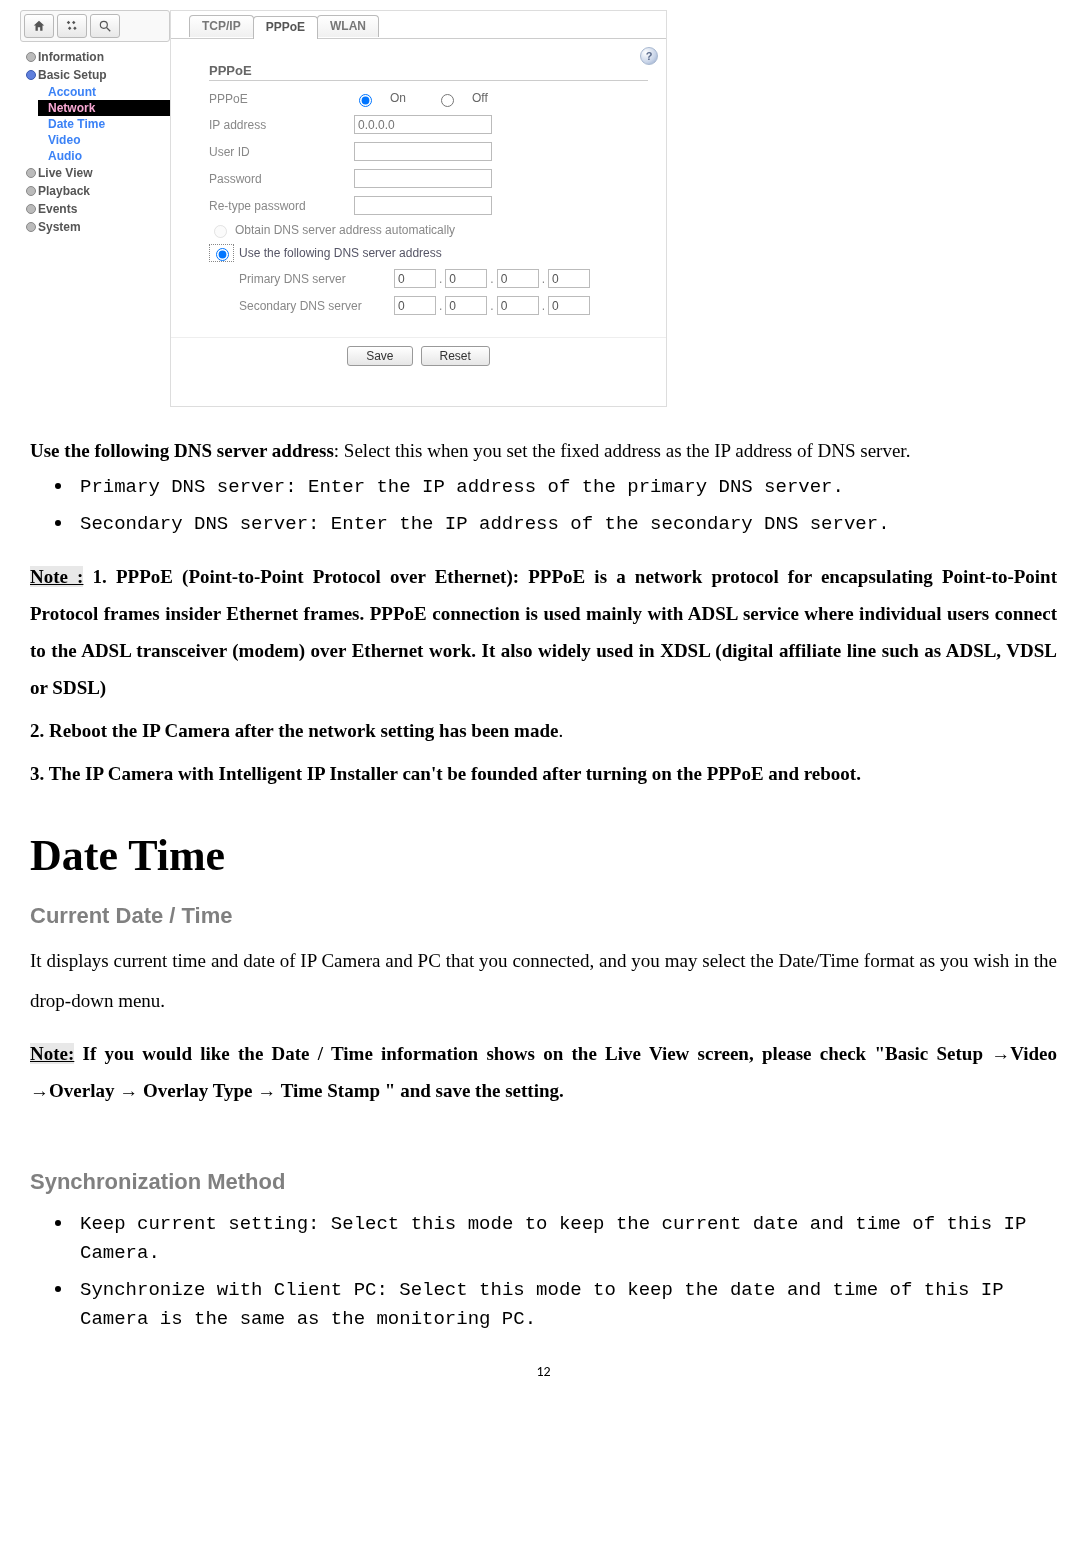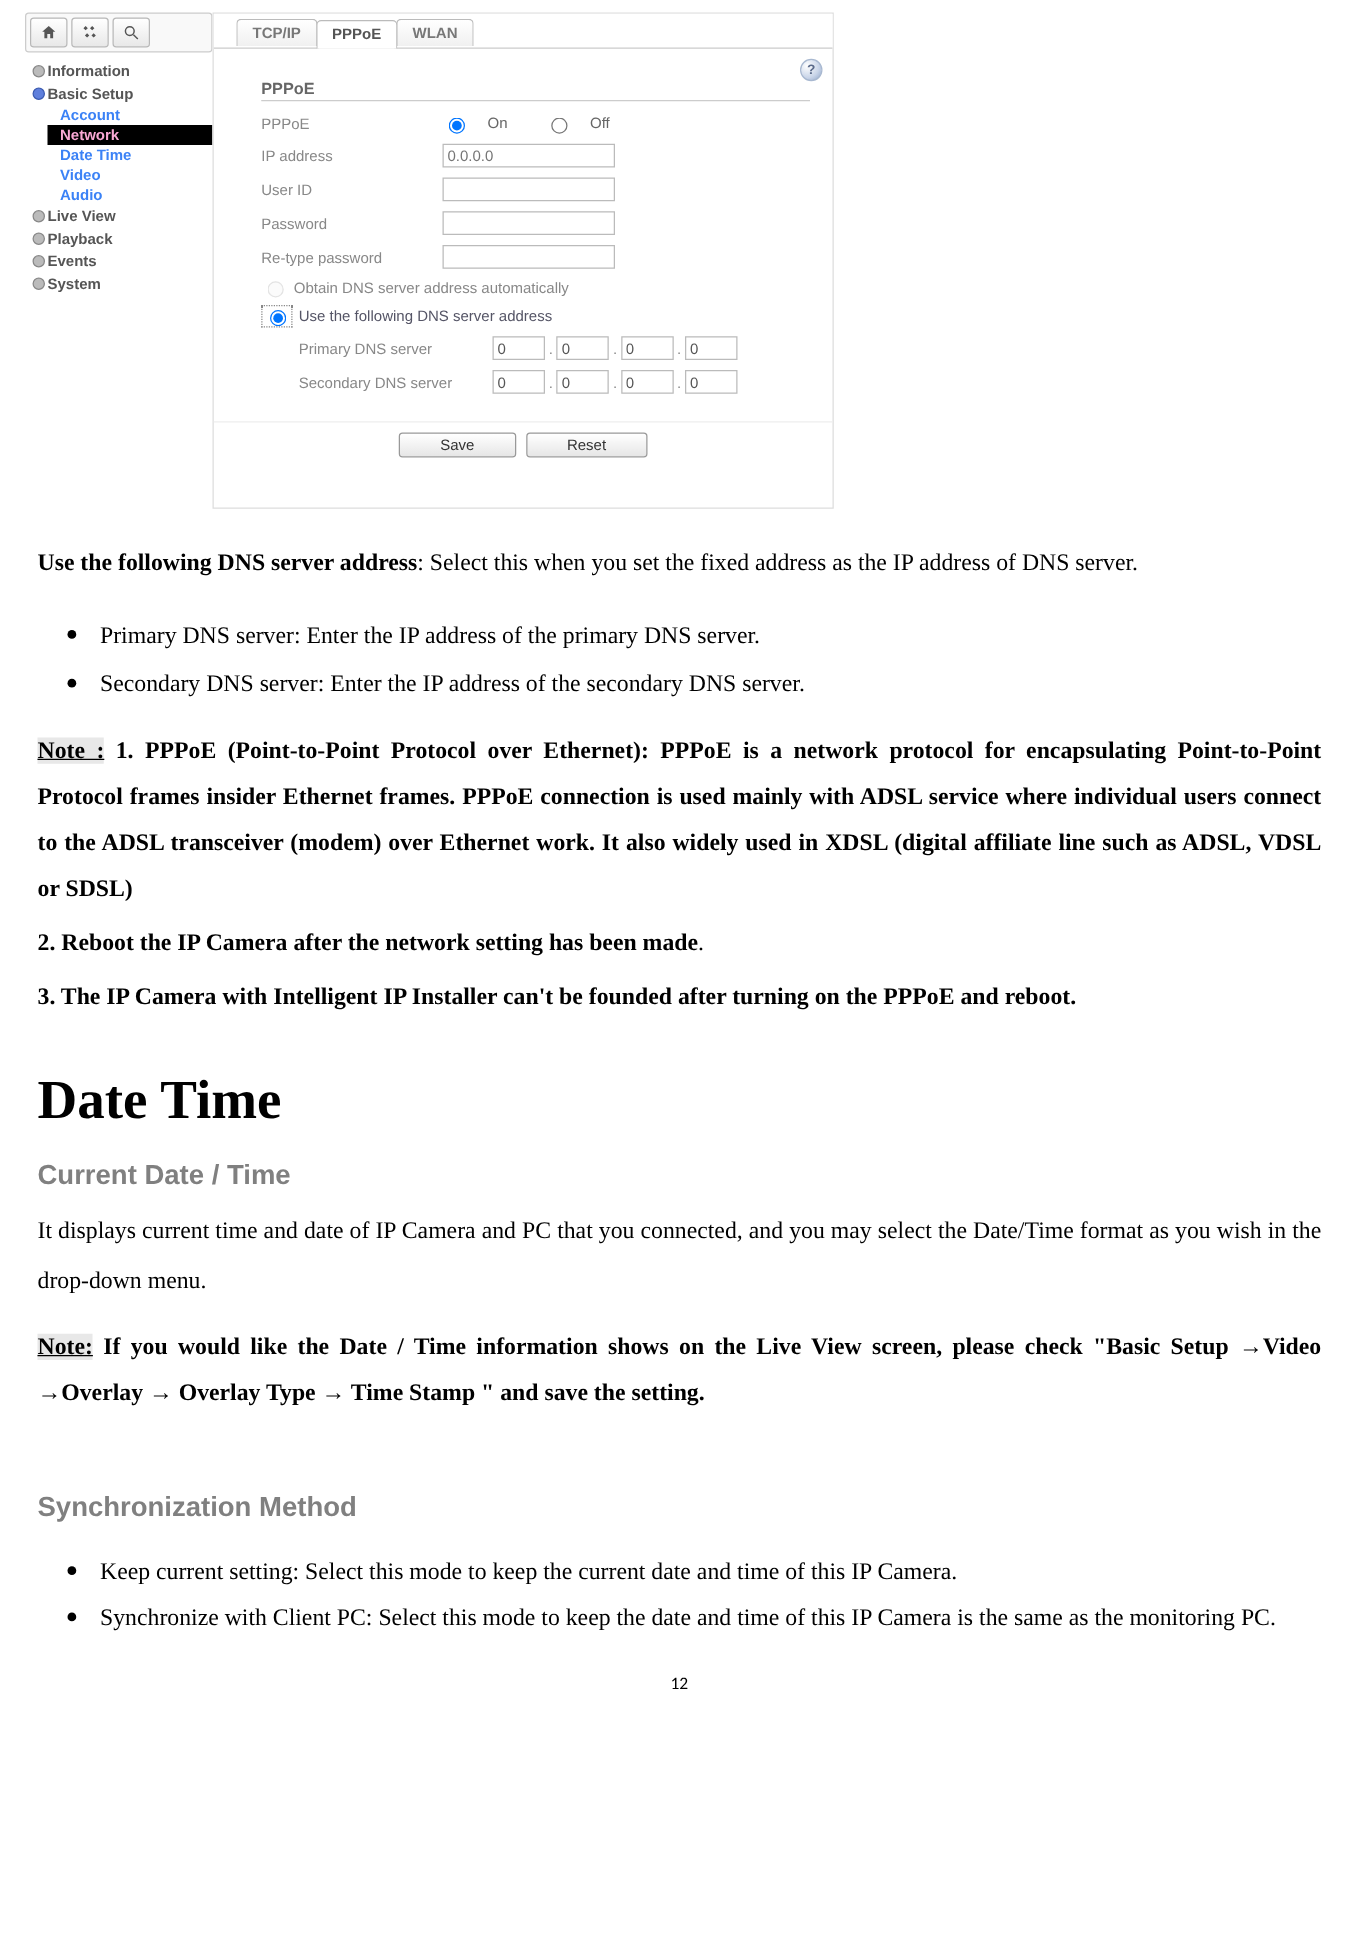--- a/index.html
+++ b/index.html
@@ -166,38 +166,39 @@
   .btn-bar {
     display:flex;justify-content:center;gap:8px;
     border-top:1px solid #eee;
     padding:8px 0;
     margin-top:10px;
   }
   .ui-btn {
     border:1px solid #999;
     background:linear-gradient(#fff,#e6e6e6);
     border-radius:3px;
-    padding:2px 32px;
+    padding:2px 18px;
     font-size:12px;
     color:#333;
     cursor:pointer;
     min-width:44px;
   }
   
   .doc {
     font-size: 19px;
     line-height: 1.95;
     text-align: justify;
   }
   .doc .bold { font-weight: bold; }
   ul.bullets {
-    margin: 20px 0 18px 0;
+    margin: 0 0 18px 0;
     padding-left: 44px;
     list-style: disc;
     line-height: 1.6;
+    font-family: Liberation Mono, monospace;
   }
   ul.bullets li { padding-left: 6px; margin-bottom:4px; font-size:19px;}
   ul.bullets li::marker { font-size:22px; }
   .hl { background: #e8e8e8; font-weight:bold;text-decoration:underline; }
   .note-block {
     font-size: 19px;
     line-height: 1.95;
     text-align: justify;
     font-weight: bold;
     margin-top: 6px;

